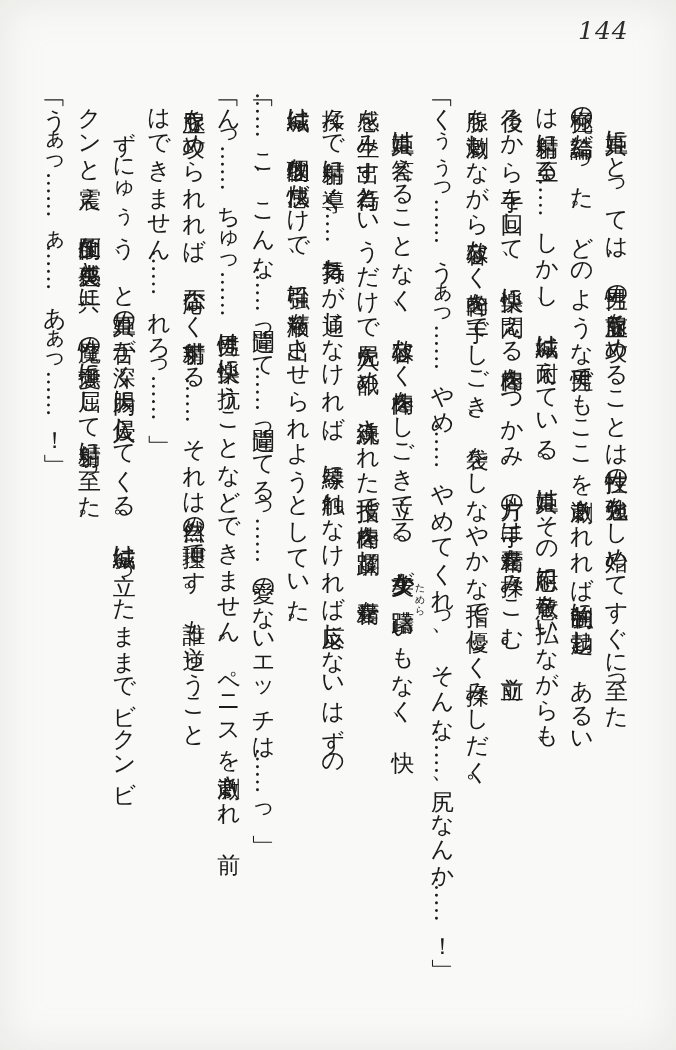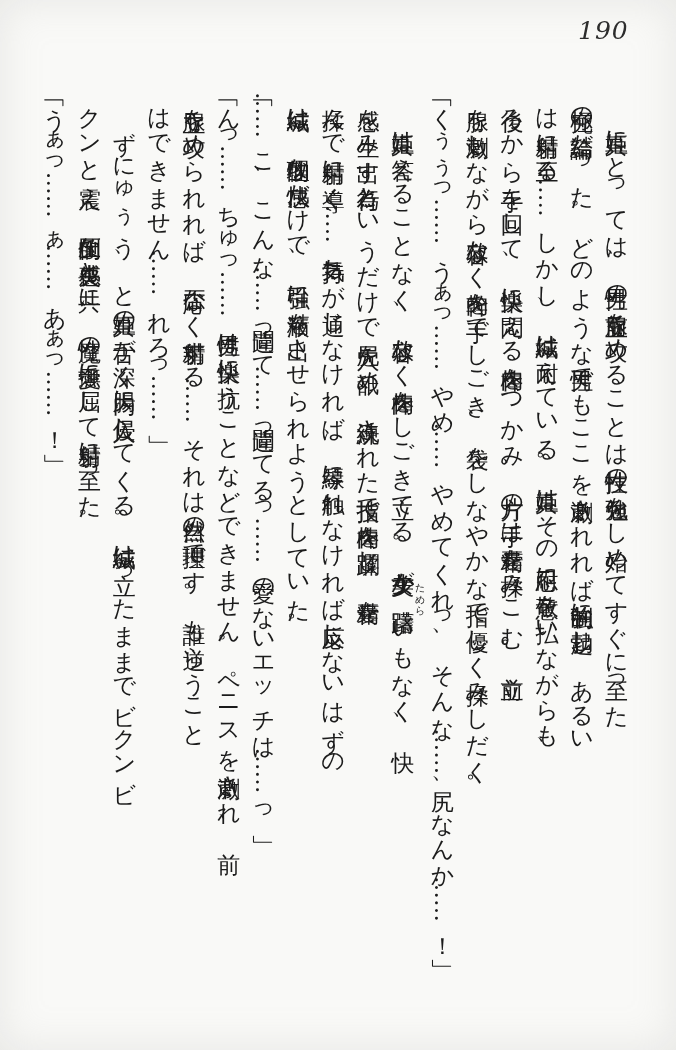--- a/index.html
+++ b/index.html
@@ -53,21 +53,21 @@
     font-size: 10px;
     letter-spacing: 0;
     color: #1b1b1b;
   }
 </style>
 </head>
 <body>
 
 <div class="page">
 
-  <div class="page-number">190</div>
+  <div class="page-number">144</div>
 
   <div class="text-block">
     <div class="line">　真姫にとっては、男性の前立腺を攻めることは性技の勉強をし始めてすぐに至った</div>
     <div class="line">究極の結論だった。どのような男性でもここを刺激されれば強制的に勃起し、あるい</div>
     <div class="line">は射精に至る……しかし、結城は耐えている。真姫はその忍耐に敬意を払いながらも、</div>
     <div class="line">後ろから手を回して、快楽に悶える肉棒をつかみ、片方の手は精嚢を揉みこむ。前立</div>
     <div class="line">腺を刺激しながら容赦なく肉幹を手でしごき、袋をしなやかな指で優しく揉みしだく。</div>
     <div class="line">「くぅぅっ……うぁっ……やめ……やめてくれっ、そんな……尻、なんか……！」</div>
     <div class="line"><span>　真姫は答えることなく、容赦なく肉棒をしごき立てる。美少女が</span><ruby><span>躊躇</span><rt>ためら</rt></ruby><span>いもなく、快</span></div>
     <div class="line">感を生み出す行為というだけで尻穴を舐め、洗練された指技で肉棒を蹂躙し、精嚢を</div>

